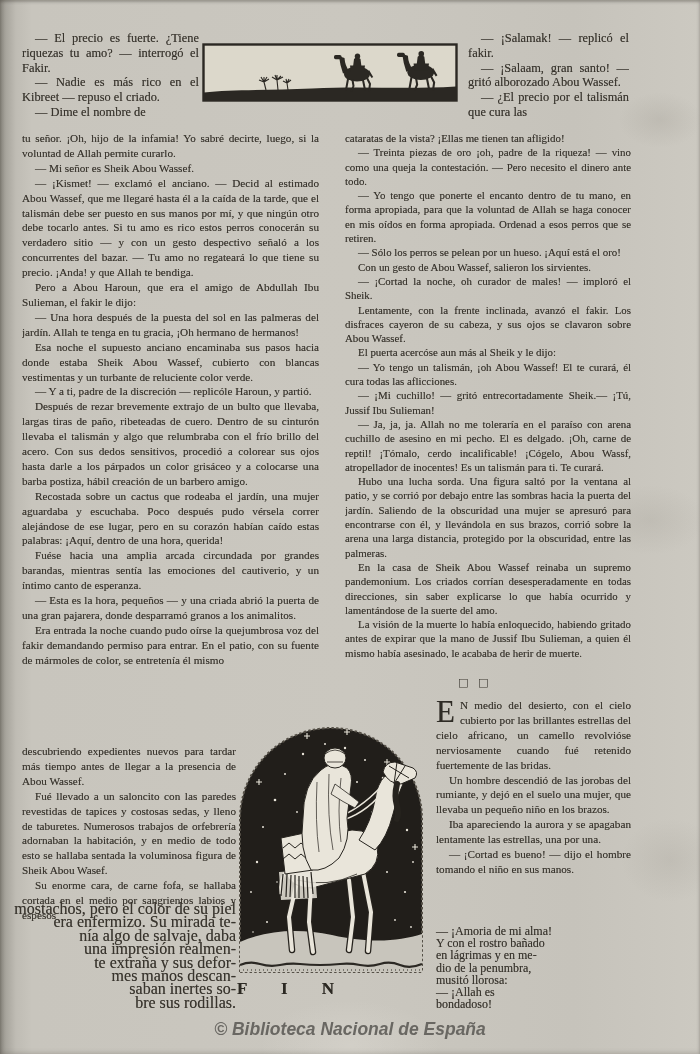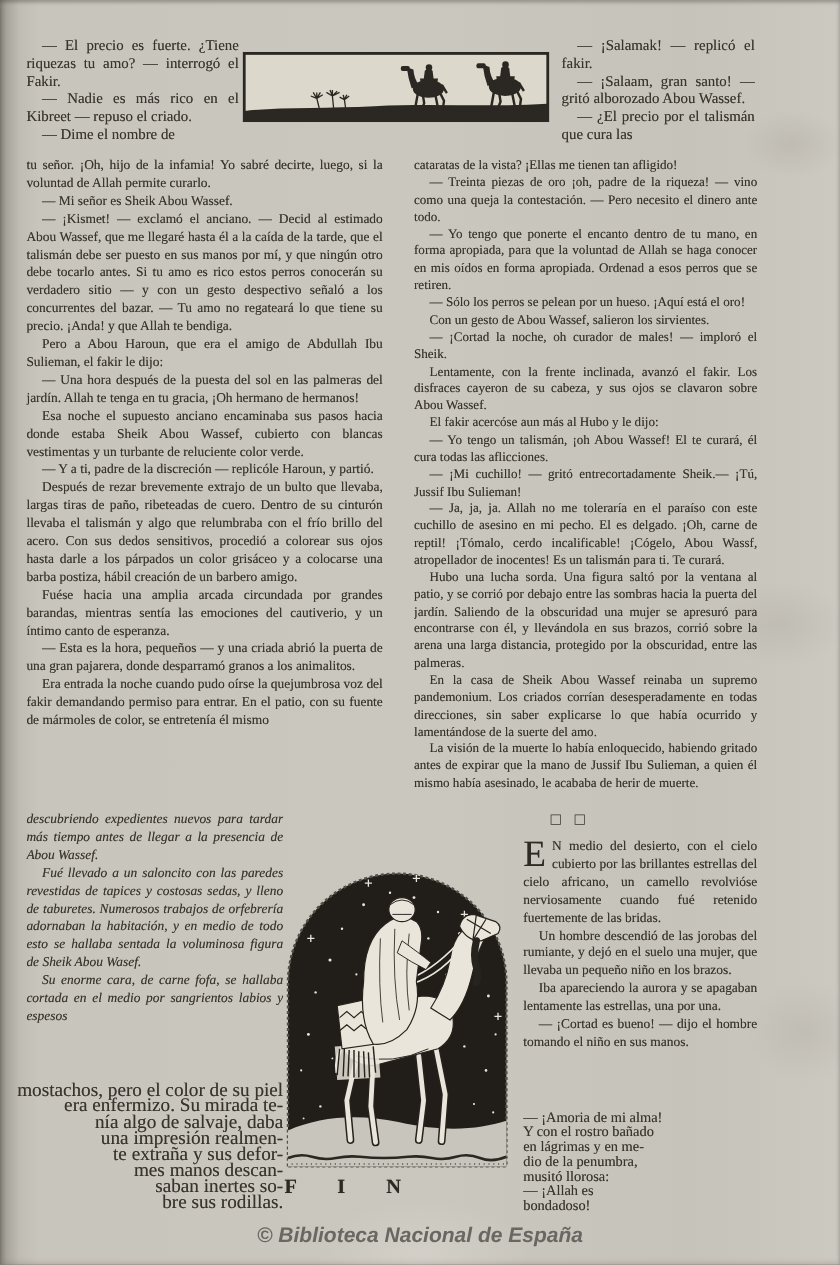--- a/index.html
+++ b/index.html
@@ -94,26 +94,27 @@
 
   <div class="block sizeB" style="left:22px;top:131px;width:297px;height:580px;overflow:hidden;" data-first-cont="true">
       <p class="para">tu señor. ¡Oh, hijo de la infamia! Yo sabré decirte, luego, si la voluntad de Allah permite curarlo.</p>
       <p class="para">— Mi señor es Sheik Abou Wassef.</p>
       <p class="para">— ¡Kismet! — exclamó el anciano. — Decid al estimado Abou Wassef, que me llegaré hasta él a la caída de la tarde, que el talismán debe ser puesto en sus manos por mí, y que ningún otro debe tocarlo antes. Si tu amo es rico estos perros conocerán su verdadero sitio — y con un gesto despectivo señaló a los concurrentes del bazar. — Tu amo no regateará lo que tiene su precio. ¡Anda! y que Allah te bendiga.</p>
       <p class="para">Pero a Abou Haroun, que era el amigo de Abdullah Ibu Sulieman, el fakir le dijo:</p>
       <p class="para">— Una hora después de la puesta del sol en las palmeras del jardín. Allah te tenga en tu gracia, ¡Oh hermano de hermanos!</p>
       <p class="para">Esa noche el supuesto anciano encaminaba sus pasos hacia donde estaba Sheik Abou Wassef, cubierto con blancas vestimentas y un turbante de reluciente color verde.</p>
       <p class="para">— Y a ti, padre de la discreción — replicóle Haroun, y partió.</p>
       <p class="para">Después de rezar brevemente extrajo de un bulto que llevaba, largas tiras de paño, ribeteadas de cuero. Dentro de su cinturón llevaba el talismán y algo que relumbraba con el frío brillo del acero. Con sus dedos sensitivos, procedió a colorear sus ojos hasta darle a los párpados un color grisáceo y a colocarse una barba postiza, hábil creación de un barbero amigo.</p>
+      <p class="para">Recostada sobre un cactus que rodeaba el jardín, una mujer aguardaba y escuchaba. Poco después pudo vérsela correr alejándose de ese lugar, pero en su corazón habían caído estas palabras: ¡Aquí, dentro de una hora, querida!</p>
       <p class="para">Fuése hacia una amplia arcada circundada por grandes barandas, mientras sentía las emociones del cautiverio, y un íntimo canto de esperanza.</p>
       <p class="para">— Esta es la hora, pequeños — y una criada abrió la puerta de una gran pajarera, donde desparramó granos a los animalitos.</p>
       <p class="para">Era entrada la noche cuando pudo oírse la quejumbrosa voz del fakir demandando permiso para entrar. En el patio, con su fuente de mármoles de color, se entretenía él mismo</p>
     </div>
 
-  <div class="block sizeB" style="left:22px;top:676px;width:214px;height:186px;overflow:hidden;font-style:italic;" data-first-cont="true">
+  <div class="block sizeB" style="left:22px;top:744px;width:214px;height:186px;overflow:hidden;" data-first-cont="true">
       <p class="para">descubriendo expedientes nuevos para tardar más tiempo antes de llegar a la presencia de Abou Wassef.</p>
       <p class="para">Fué llevado a un saloncito con las paredes revestidas de tapices y costosas sedas, y lleno de taburetes. Numerosos trabajos de orfebrería adornaban la habitación, y en medio de todo esto se hallaba sentada la voluminosa figura de Sheik Abou Wasef.</p>
       <p class="para">Su enorme cara, de carne fofa, se hallaba cortada en el medio por sangrientos labios y espesos</p>
     </div>
 
   <div class="block taper-center" style="left:12px;top:902px;width:224px;">mostachos, pero el color de su piel
 era enfermizo. Su mirada te-
 nía algo de salvaje, daba
 una impresión realmen-
 te extraña y sus defor-
@@ -128,24 +129,24 @@
     </div>
 
   <div class="block sizeRB" style="left:345px;top:131px;width:286px;height:527px;overflow:hidden;" data-first-cont="true">
       <p class="para">cataratas de la vista? ¡Ellas me tienen tan afligido!</p>
       <p class="para">— Treinta piezas de oro ¡oh, padre de la riqueza! — vino como una queja la contestación. — Pero necesito el dinero ante todo.</p>
       <p class="para">— Yo tengo que ponerte el encanto dentro de tu mano, en forma apropiada, para que la voluntad de Allah se haga conocer en mis oídos en forma apropiada. Ordenad a esos perros que se retiren.</p>
       <p class="para">— Sólo los perros se pelean por un hueso. ¡Aquí está el oro!</p>
       <p class="para">Con un gesto de Abou Wassef, salieron los sirvientes.</p>
       <p class="para">— ¡Cortad la noche, oh curador de males! — imploró el Sheik.</p>
       <p class="para">Lentamente, con la frente inclinada, avanzó el fakir. Los disfraces cayeron de su cabeza, y sus ojos se clavaron sobre Abou Wassef.</p>
-      <p class="para">El fakir acercóse aun más al Hubo y le dijo:</p>
+      <p class="para">El puerta acercóse aun más al Sheik y le dijo:</p>
       <p class="para">— Yo tengo un talismán, ¡oh Abou Wassef! El te curará, él cura todas las aflicciones.</p>
       <p class="para">— ¡Mi cuchillo! — gritó entrecortadamente Sheik.— ¡Tú, Jussif Ibu Sulieman!</p>
-      <p class="para">— Ja, ja, ja. Allah no me toleraría en el paraíso con este cuchillo de asesino en mi pecho. El es delgado. ¡Oh, carne de reptil! ¡Tómalo, cerdo incalificable! ¡Cógelo, Abou Wassf, atropellador de inocentes! Es un talismán para ti. Te curará.</p>
+      <p class="para">— Ja, ja, ja. Allah no me toleraría en el paraíso con arena cuchillo de asesino en mi pecho. El es delgado. ¡Oh, carne de reptil! ¡Tómalo, cerdo incalificable! ¡Cógelo, Abou Wassf, atropellador de inocentes! Es un talismán para ti. Te curará.</p>
       <p class="para">Hubo una lucha sorda. Una figura saltó por la ventana al patio, y se corrió por debajo entre las sombras hacia la puerta del jardín. Saliendo de la obscuridad una mujer se apresuró para encontrarse con él, y llevándola en sus brazos, corrió sobre la arena una larga distancia, protegido por la obscuridad, entre las palmeras.</p>
       <p class="para">En la casa de Sheik Abou Wassef reinaba un supremo pandemonium. Los criados corrían desesperadamente en todas direcciones, sin saber explicarse lo que había ocurrido y lamentándose de la suerte del amo.</p>
       <p class="para">La visión de la muerte lo había enloquecido, habiendo gritado antes de expirar que la mano de Jussif Ibu Sulieman, a quien él mismo había asesinado, le acababa de herir de muerte.</p>
     </div>
 
   <div class="divider">□ □</div>
 
   <div class="block sizeB" style="left:436px;top:698px;width:195px;">
     <p class="para" style="text-indent:0;">
       <span class="dropcap">E</span><span>N medio del desierto, con el cielo cubierto por las brillantes estrellas del cielo africano, un camello revolvióse nerviosamente cuando fué retenido fuertemente de las bridas.</span>

